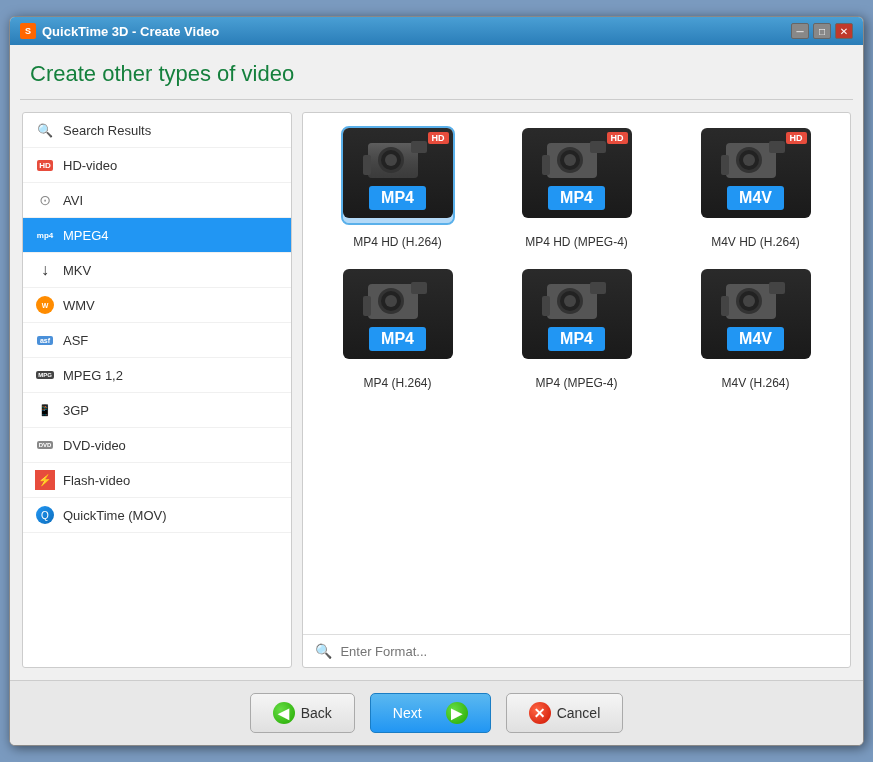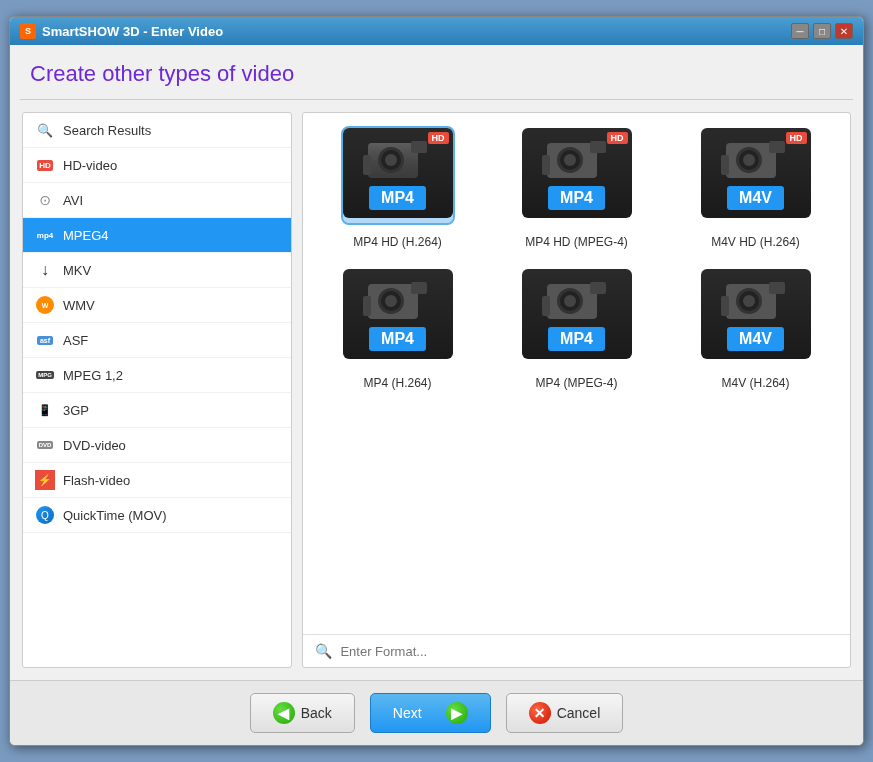--- a/index.html
+++ b/index.html
@@ -64,21 +64,21 @@
       justify-content: center;
       font-size: 10px;
       color: white;
       border: 1px solid #666;
     }
     .title-btn.close { background: #c0392b; }
     .title-btn.min { background: #888; }
     .title-btn.max { background: #888; }
     .page-title {
       font-size: 22px;
-      color: #6d28d9;
+      color: #15803d;
       padding: 16px 12px 12px 20px;
       font-weight: 300;
     }
     .divider {
       height: 1px;
       background: #ccc;
       margin: 0 10px;
     }
     .content-area {
       display: flex;
@@ -269,21 +269,21 @@
     }
   </style>
 </head>
 <body>
 
 <div class="window">
 
   <div class="title-bar">
     <div class="title-bar-left">
       <div class="title-bar-icon">S</div>
-      <span>SmartSHOW 3D - Enter Video</span>
+      <span>QuickTime 3D - Create Video</span>
     </div>
     <div class="title-bar-controls">
       <div class="title-btn min">─</div>
       <div class="title-btn max">□</div>
       <div class="title-btn close">✕</div>
     </div>
   </div>
 
   <div class="page-title">Create other types of video</div>
   <div class="divider"></div>

